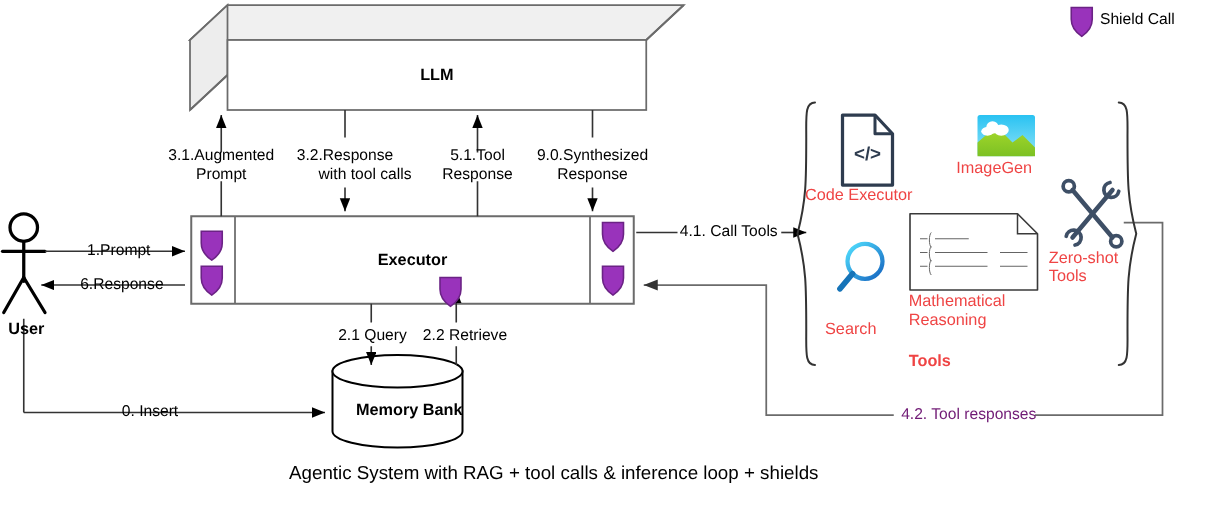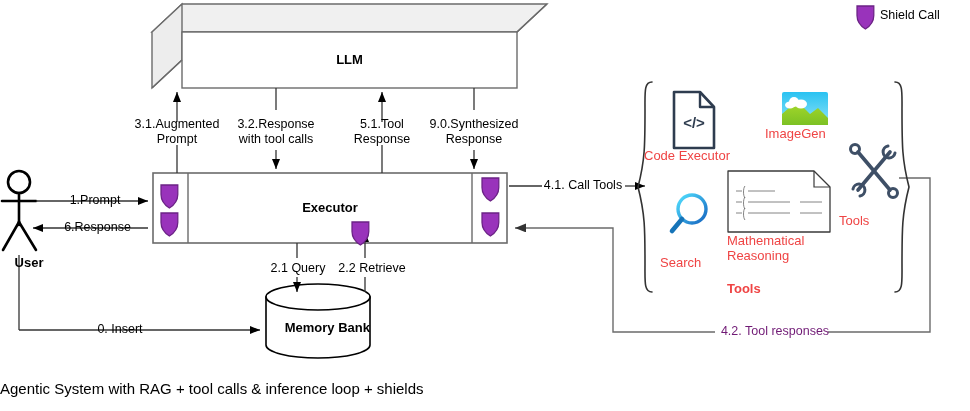--- a/index.html
+++ b/index.html
@@ -1,25 +1,25 @@
 <!DOCTYPE html>
 <html><head>
 <meta charset="utf-8">
 <style>
   html,body{margin:0;padding:0;background:#ffffff;}
   body{width:970px;height:411px;position:relative;overflow:hidden;
        font-family:"Liberation Sans","DejaVu Sans",sans-serif;color:#000;}
   #canvas{position:absolute;left:0;top:0;width:970px;height:411px;}
   .lbl{position:absolute;font-size:12.5px;color:#000;line-height:14px;text-align:center;white-space:pre;}
-  .lbl.b{font-weight:bold;padding-left:8px;}
+  .lbl.b{font-weight:bold;}
   .node-title{position:absolute;font-weight:bold;font-size:13px;text-align:center;}
   .tool-lbl{position:absolute;font-size:13px;text-align:left;line-height:15px;color:#ef4444;}
   .svgbox{position:absolute;}
   svg{display:block;overflow:visible;}
-  #caption{position:absolute;left:0;top:380px;width:886px;text-align:left;
+  #caption{position:absolute;left:0;top:370px;width:886px;text-align:center;
            font-size:15px;color:#000;}
 </style>
 </head>
 <body>
 
 <div id="canvas">
 
   <div class="svgbox" style="left:0;top:0;">
   <svg width="970" height="411" viewBox="0 0 970 411" xmlns="http://www.w3.org/2000/svg">
     <defs>
@@ -201,36 +201,37 @@
   <div class="lbl" style="left:55px;top:220px;width:85px;">6.Response</div>
   <div class="lbl" style="left:80px;top:322px;width:80px;">0. Insert</div>
 
   <div class="lbl" style="left:262px;top:261px;width:72px;">2.1 Query</div>
   <div class="lbl" style="left:330px;top:261px;width:84px;text-align:center;">2.2 Retrieve</div>
 
   <div class="lbl" style="left:129px;top:117px;width:96px;text-align:center;">3.1.Augmented</div>
   <div class="lbl" style="left:129px;top:132px;width:96px;">Prompt</div>
 
   <div class="lbl" style="left:228px;top:117px;width:96px;">3.2.Response</div>
-  <div class="lbl" style="left:226px;top:132px;width:100px;">with tool calls</div>
+  <div class="lbl" style="left:242px;top:132px;width:100px;">with tool calls</div>
 
   <div class="lbl" style="left:339px;top:117px;width:86px;">5.1.Tool</div>
   <div class="lbl" style="left:339px;top:132px;width:86px;">Response</div>
 
   <div class="lbl" style="left:420px;top:117px;width:108px;">9.0.Synthesized</div>
   <div class="lbl" style="left:420px;top:132px;width:108px;">Response</div>
 
   <div class="lbl" style="left:537px;top:178px;width:92px;">4.1. Call Tools</div>
   <div class="lbl" style="left:719px;top:324px;width:112px;color:#701a75;">4.2. Tool responses</div>
 
   <div class="tool-lbl" style="left:644px;top:148px;width:100px;">Code Executor</div>
   <div class="tool-lbl" style="left:765px;top:126px;width:80px;">ImageGen</div>
   <div class="tool-lbl" style="left:727px;top:233px;width:104px;">Mathematical</div>
   <div class="tool-lbl" style="left:727px;top:248px;width:104px;">Reasoning</div>
   <div class="tool-lbl" style="left:660px;top:255px;width:64px;">Search</div>
+  <div class="tool-lbl" style="left:839px;top:198px;width:108px;">Zero-shot</div>
   <div class="tool-lbl" style="left:839px;top:213px;width:108px;">Tools</div>
   <div class="tool-lbl" style="left:727px;top:281px;width:104px;font-weight:bold;">Tools</div>
 
   <div class="lbl" style="left:880px;top:8px;width:84px;text-align:left;">Shield Call</div>
 
   <div id="caption">Agentic System with RAG + tool calls &amp; inference loop + shields</div>
 
 </div>
 
 </body></html>

